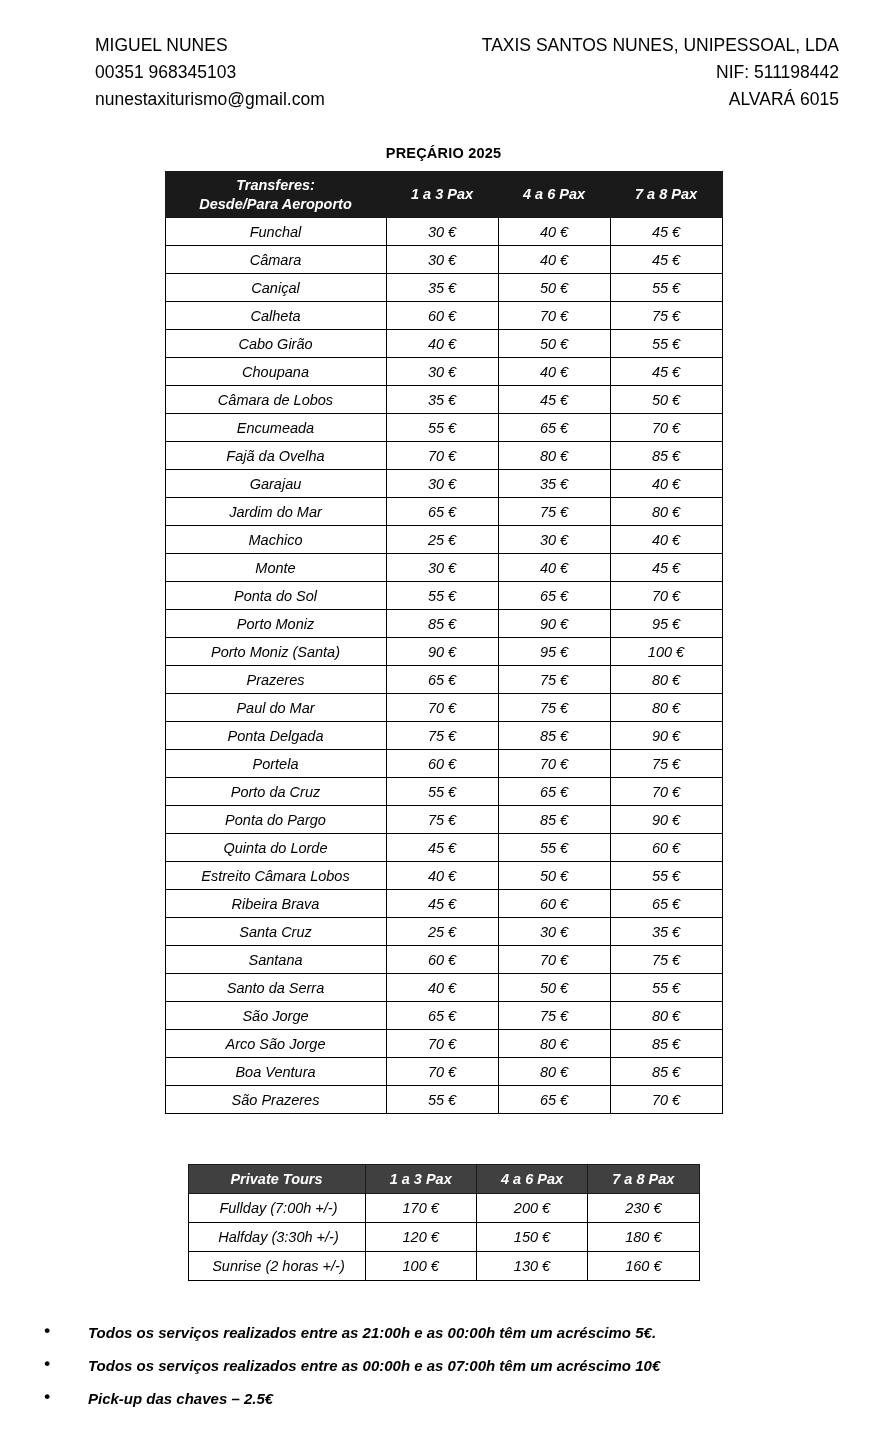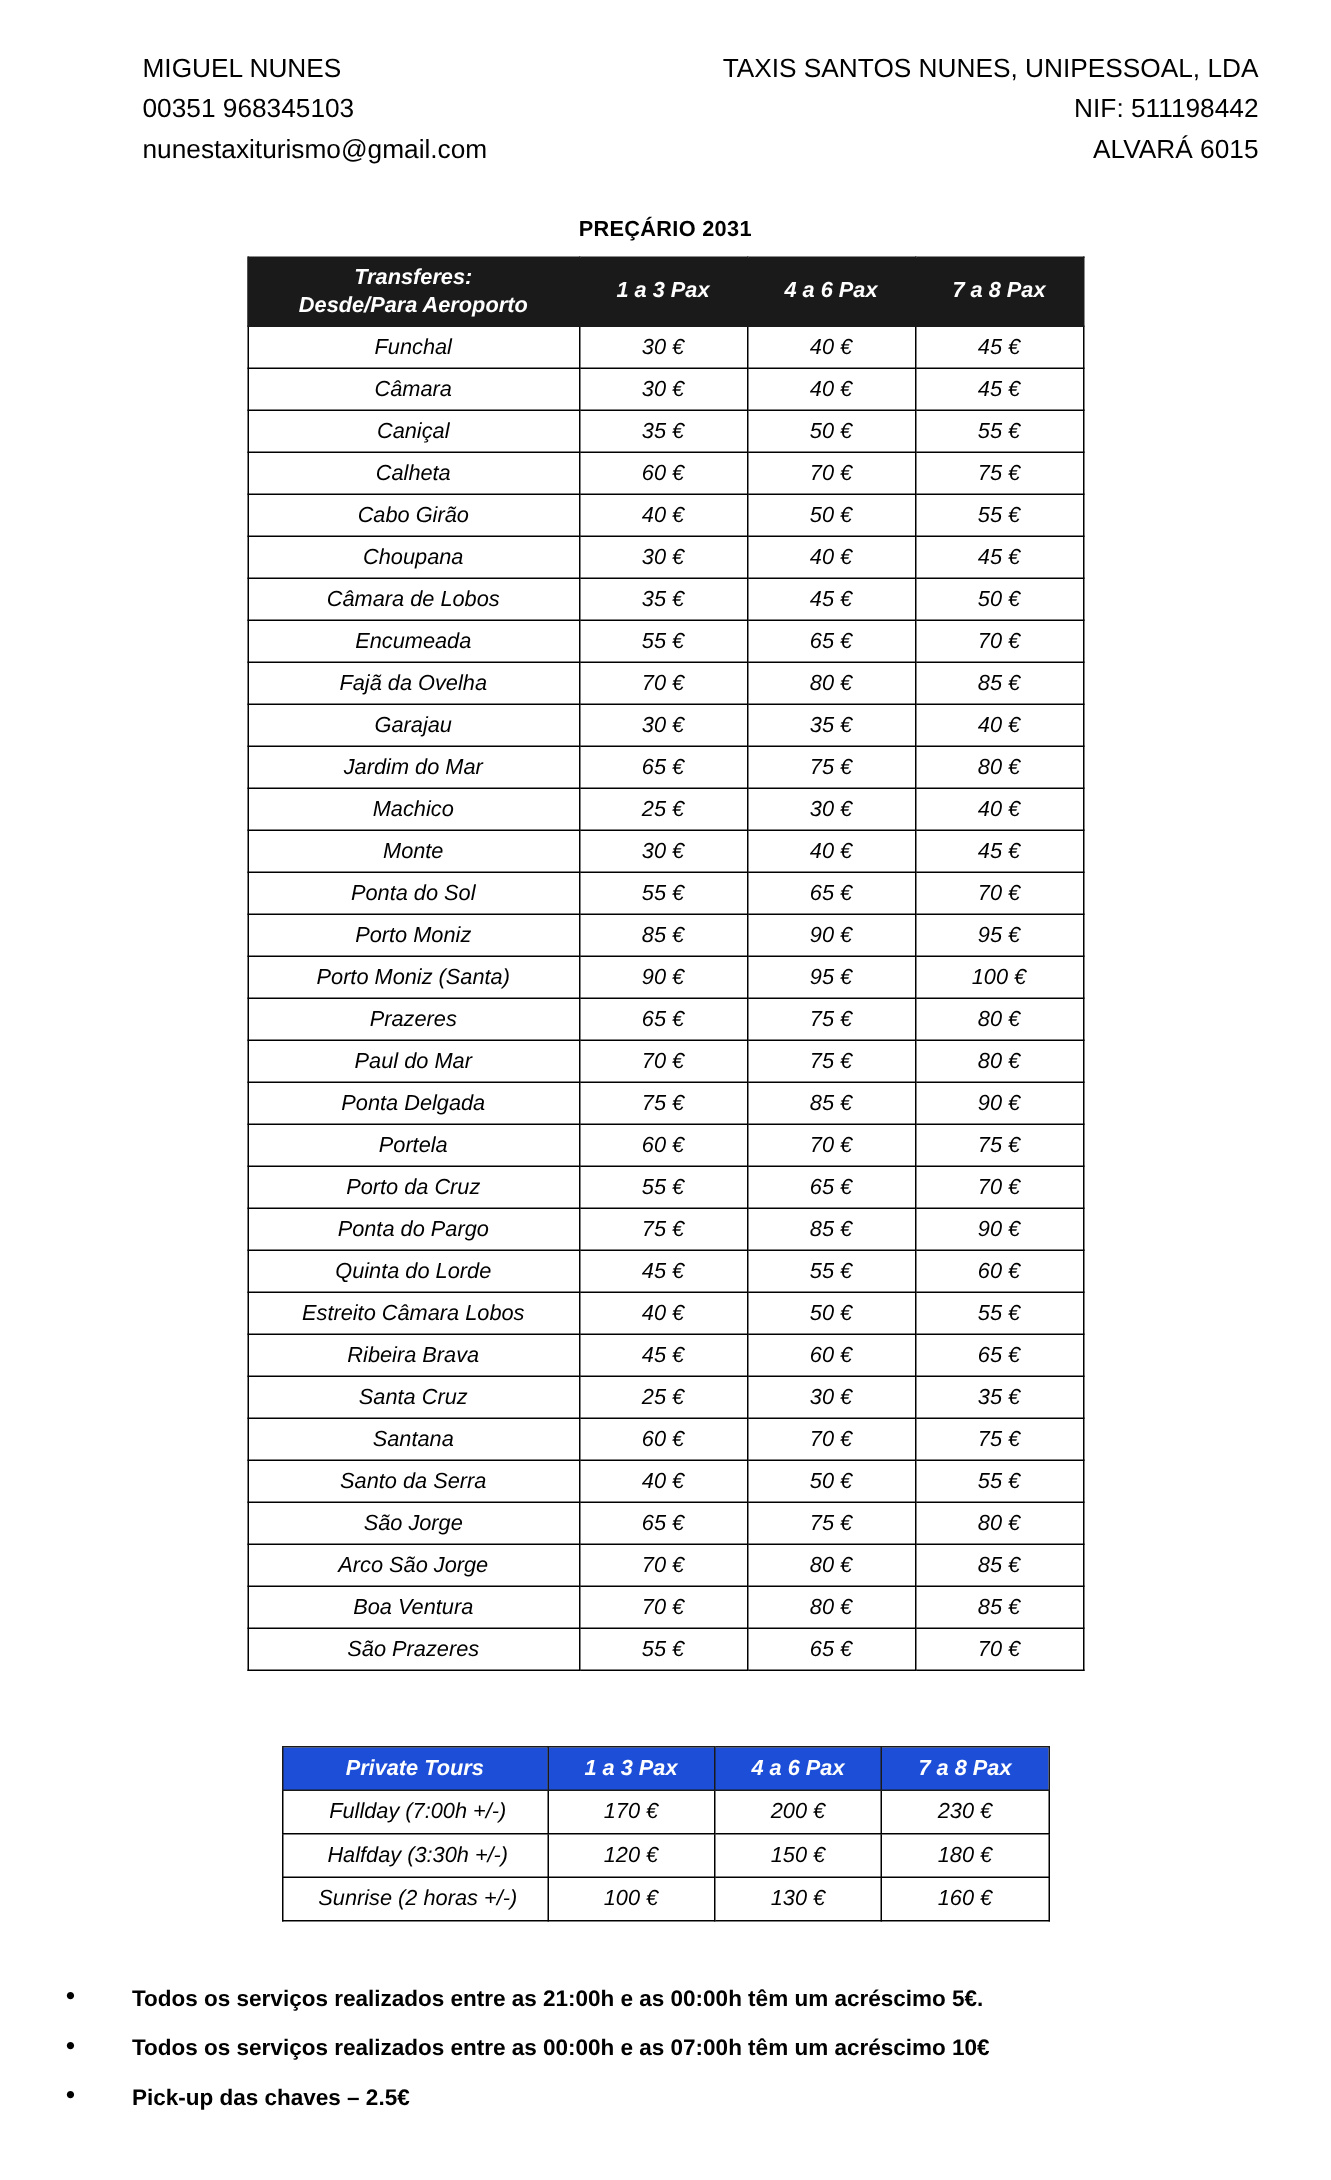--- a/index.html
+++ b/index.html
@@ -90,21 +90,21 @@
   }
   .tours-table th,
   .tours-table td {
     border: 1px solid #000;
     font-size: 14.5px;
     height: 28px;
     padding: 0 6px;
     vertical-align: middle;
   }
   .tours-table thead th {
-    background: #1d4ed8;
+    background: #404040;
     color: #ffffff;
     font-weight: bold;
     border: 1px solid #1a1a1a;
     text-align: center;
   }
   .tours-table thead th.tour-head {
     width: 164px;
   }
   .tours-table td.tour-name {
     text-align: center;
@@ -121,20 +121,21 @@
     padding: 0;
     list-style: none;
     font-weight: bold;
     font-size: 15px;
   }
   .notes li {
     position: relative;
     padding-left: 44px;
     margin-bottom: 13px;
     line-height: 20px;
+    font-style: italic;
   }
   .notes li:before {
     content: "\2022";
     position: absolute;
     left: 0;
     top: -2px;
     font-size: 17px;
   }
 </style>
 </head>
@@ -146,21 +147,21 @@
     <div>00351 968345103</div>
     <div>nunestaxiturismo@gmail.com</div>
   </div>
   <div class="header-right">
     <div>TAXIS SANTOS NUNES, UNIPESSOAL, LDA</div>
     <div>NIF: 511198442</div>
     <div>ALVARÁ 6015</div>
   </div>
 </div>
 
-<div class="price-title">PREÇÁRIO 2031</div>
+<div class="price-title">PREÇÁRIO 2025</div>
 
 <div class="transfer-wrap">
   <table class="transfer-table">
     <thead>
       <tr>
         <th class="dest-head">
           <span class="l1">Transferes:</span>
           <span class="l2">Desde/Para Aeroporto</span>
         </th>
         <th>1 a 3 Pax</th>

